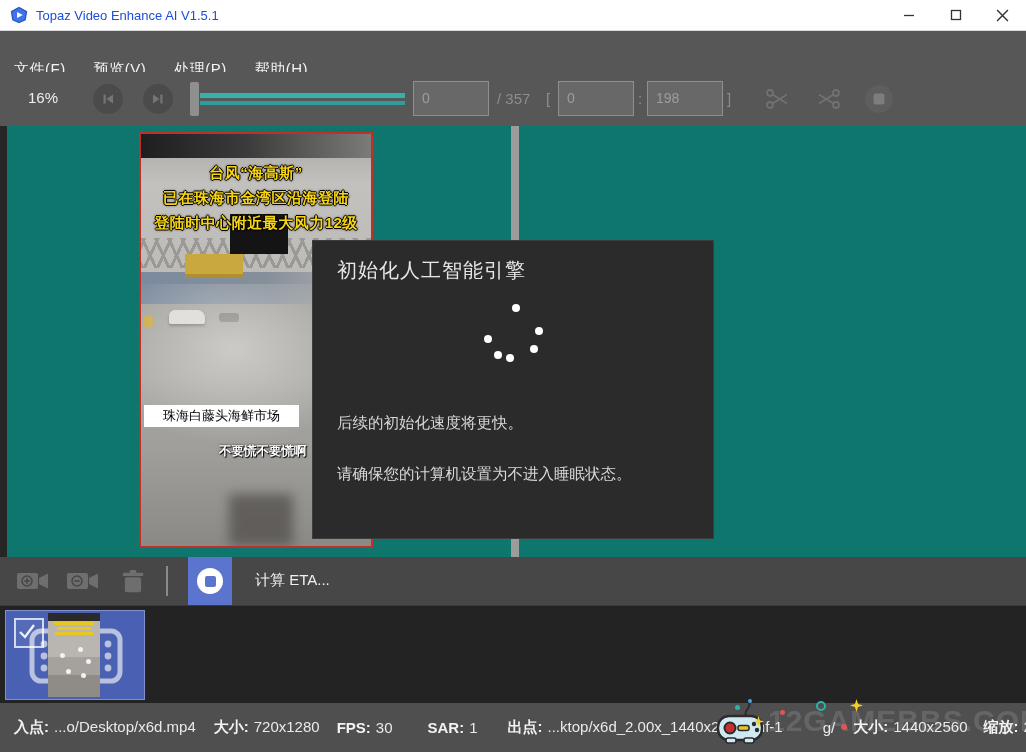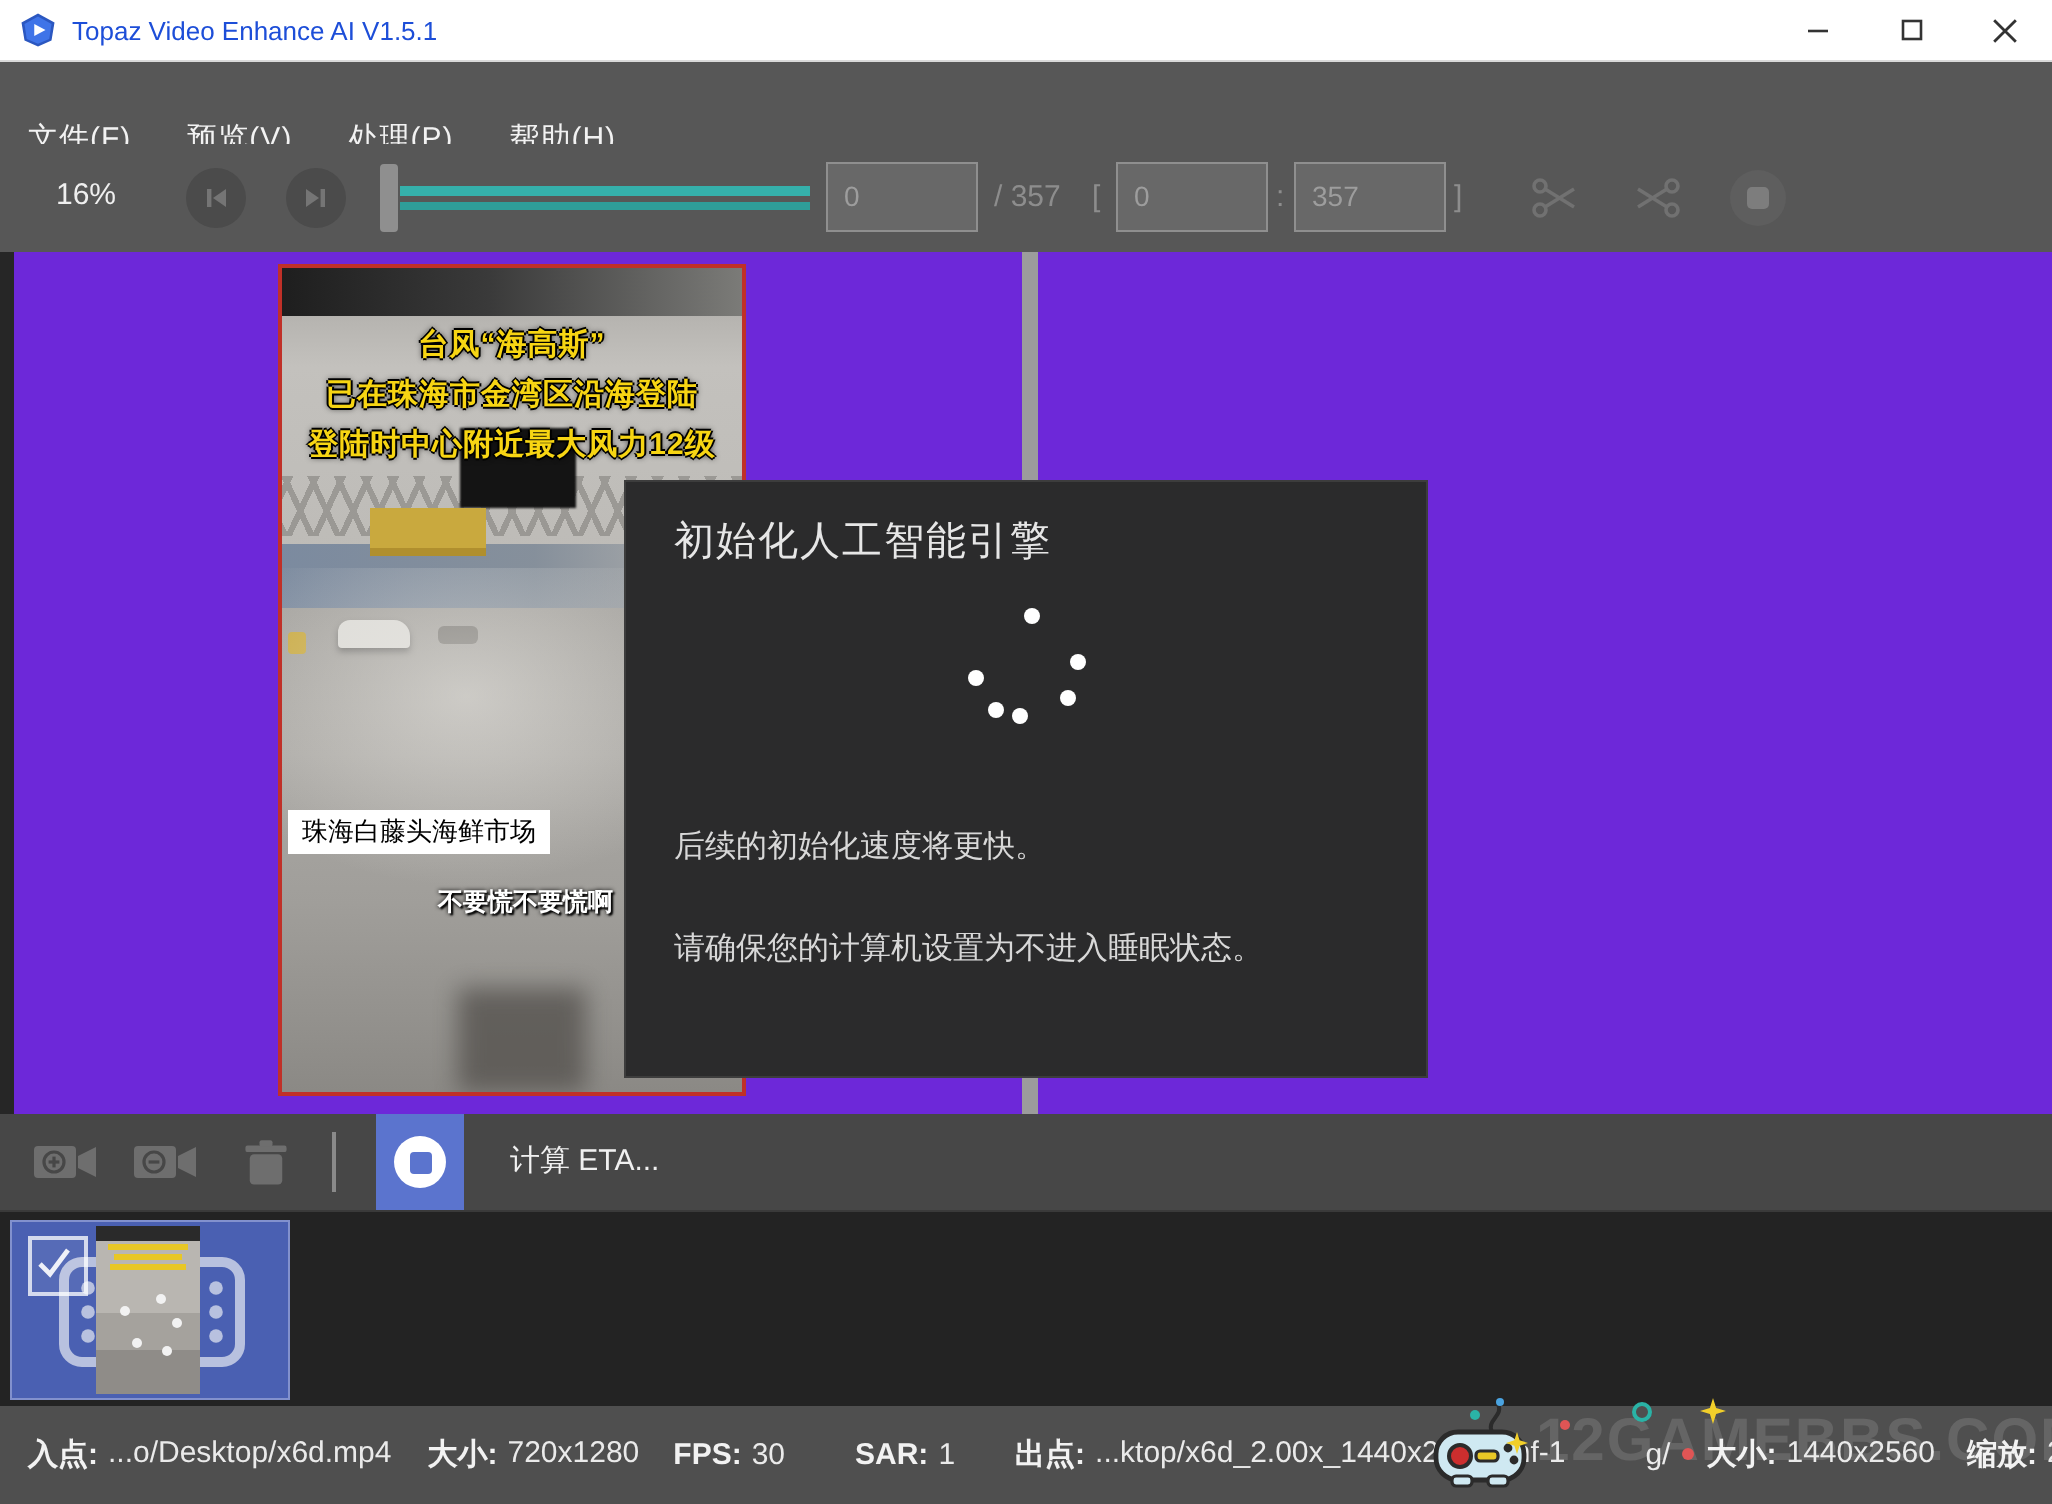--- a/index.html
+++ b/index.html
@@ -25,21 +25,21 @@
   .circle-btn{position:absolute;top:12px;width:30px;height:30px;border-radius:50%;background:#4b4b4b;
               display:flex;align-items:center;justify-content:center;}
   .slider-handle{position:absolute;left:190px;top:10px;width:9px;height:34px;background:#8f8f8f;border-radius:2px;}
   .track-a{position:absolute;left:200px;top:21px;width:205px;height:5px;background:#35b0ab;}
   .track-b{position:absolute;left:200px;top:29px;width:205px;height:4px;background:#2f9d99;}
   .num-box{position:absolute;top:9px;width:76px;height:35px;background:#686868;border:1px solid #8f8f8f;
            box-sizing:border-box;color:#9d9d9d;font-size:14px;line-height:33px;padding-left:8px;}
   .tb-sep{position:absolute;color:#8d8d8d;font-size:15px;top:18px;}
   .tb-icon{position:absolute;top:15px;}
   
-  .main{position:absolute;left:0;top:126px;width:1026px;height:431px;background:#6d28d9;}
+  .main{position:absolute;left:0;top:126px;width:1026px;height:431px;background:#0f766e;}
   .left-strip{position:absolute;left:0;top:0;width:7px;height:431px;background:#262626;}
   .splitter{position:absolute;left:511px;top:0;width:8px;height:431px;background:#9c9c9c;}
   
   .video{position:absolute;left:139px;top:6px;width:234px;height:416px;border:2px solid #c03028;
          box-sizing:border-box;background:#b3b1ad;overflow:hidden;}
   .vp-sky{position:absolute;left:0;top:0;right:0;height:100%;
           background:linear-gradient(180deg,#a9a7a3 0%,#c3c1bd 12%,#bcbab6 40%,#a8a6a2 60%,#9a9894 80%,#8e8c88 100%);}
   .vp-topbar{position:absolute;left:0;top:0;width:100%;height:24px;
              background:linear-gradient(90deg,#1e1e1e 0%,#3a3a3a 45%,#7b7b78 100%);}
   .vp-truss{position:absolute;left:0;top:104px;width:100%;height:30px;opacity:.55;
@@ -57,21 +57,21 @@
   .vp-car2{position:absolute;left:78px;top:179px;width:20px;height:9px;background:#6e6c68;border-radius:3px;opacity:.8;}
   .vp-blob{position:absolute;left:3px;top:182px;width:9px;height:11px;background:#c9a93e;border-radius:2px;}
   .vp-mist{position:absolute;left:0;top:150px;width:100%;height:160px;
            background:radial-gradient(ellipse at 40% 40%,rgba(235,233,228,.55),rgba(235,233,228,0) 70%);}
   .vp-reflect{position:absolute;left:88px;bottom:0;width:64px;height:52px;background:#56534f;
               filter:blur(6px);opacity:.8;}
   .vp-title{position:absolute;left:0;top:26px;width:100%;text-align:center;color:#f7d513;
             font-weight:bold;font-size:15px;line-height:25px;letter-spacing:.5px;
             text-shadow:-1px 0 #000,1px 0 #000,0 -1px #000,0 1px #000,0 0 3px #000;}
   .vp-label{position:absolute;left:3px;top:271px;background:#fff;color:#000;font-size:13px;
-            padding:2px 7px;white-space:nowrap;}
+            padding:2px 19px;white-space:nowrap;}
   .vp-caption{position:absolute;left:78px;top:309px;color:#fff;font-size:12.5px;font-weight:bold;
               text-shadow:0 0 2px #000,1px 1px 1px #000;}
   
   .dialog{position:absolute;left:313px;top:115px;width:400px;height:297px;background:#2b2b2c;
           box-shadow:0 0 0 1px #3d3d3d;font-family:"DejaVu Serif","Liberation Serif",serif;}
   .dlg-title{position:absolute;left:24px;top:16px;font-size:20px;color:#e6e6e6;letter-spacing:1px;text-align:center;}
   .dot{position:absolute;width:8px;height:8px;border-radius:50%;background:#fff;}
   .dlg-msg{position:absolute;left:24px;font-size:15.5px;color:#d8d8d8;}
   
   .procbar{position:absolute;left:0;top:557px;width:1026px;height:48px;background:#474747;}
@@ -165,21 +165,21 @@
 
     <div class="slider-handle"></div>
     <div class="track-a"></div>
     <div class="track-b"></div>
 
     <div class="num-box" style="left:413px">0</div>
     <span class="tb-sep" style="left:497px">/ 357</span>
     <span class="tb-sep" style="left:546px">[</span>
     <div class="num-box" style="left:558px">0</div>
     <span class="tb-sep" style="left:638px">:</span>
-    <div class="num-box" style="left:647px">357</div>
+    <div class="num-box" style="left:647px">198</div>
     <span class="tb-sep" style="left:727px">]</span>
 
     <div class="tb-icon" style="left:765px">
       <svg width="26" height="24" viewBox="0 0 26 24">
         <circle cx="5" cy="6" r="3" fill="none" stroke="#717171" stroke-width="1.8"></circle>
         <circle cx="5" cy="18" r="3" fill="none" stroke="#717171" stroke-width="1.8"></circle>
         <line x1="7.5" y1="7.5" x2="22" y2="16.5" stroke="#717171" stroke-width="1.8"></line>
         <line x1="7.5" y1="16.5" x2="22" y2="7.5" stroke="#717171" stroke-width="1.8"></line>
       </svg>
     </div>

